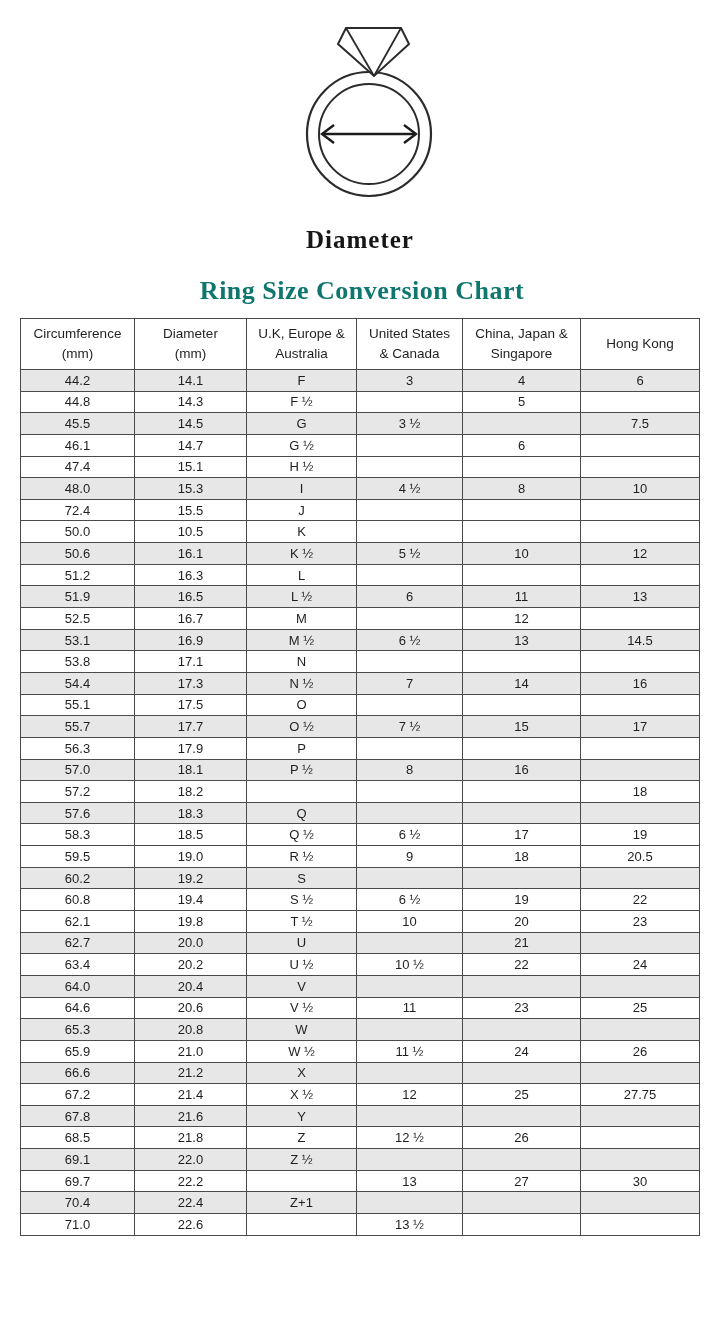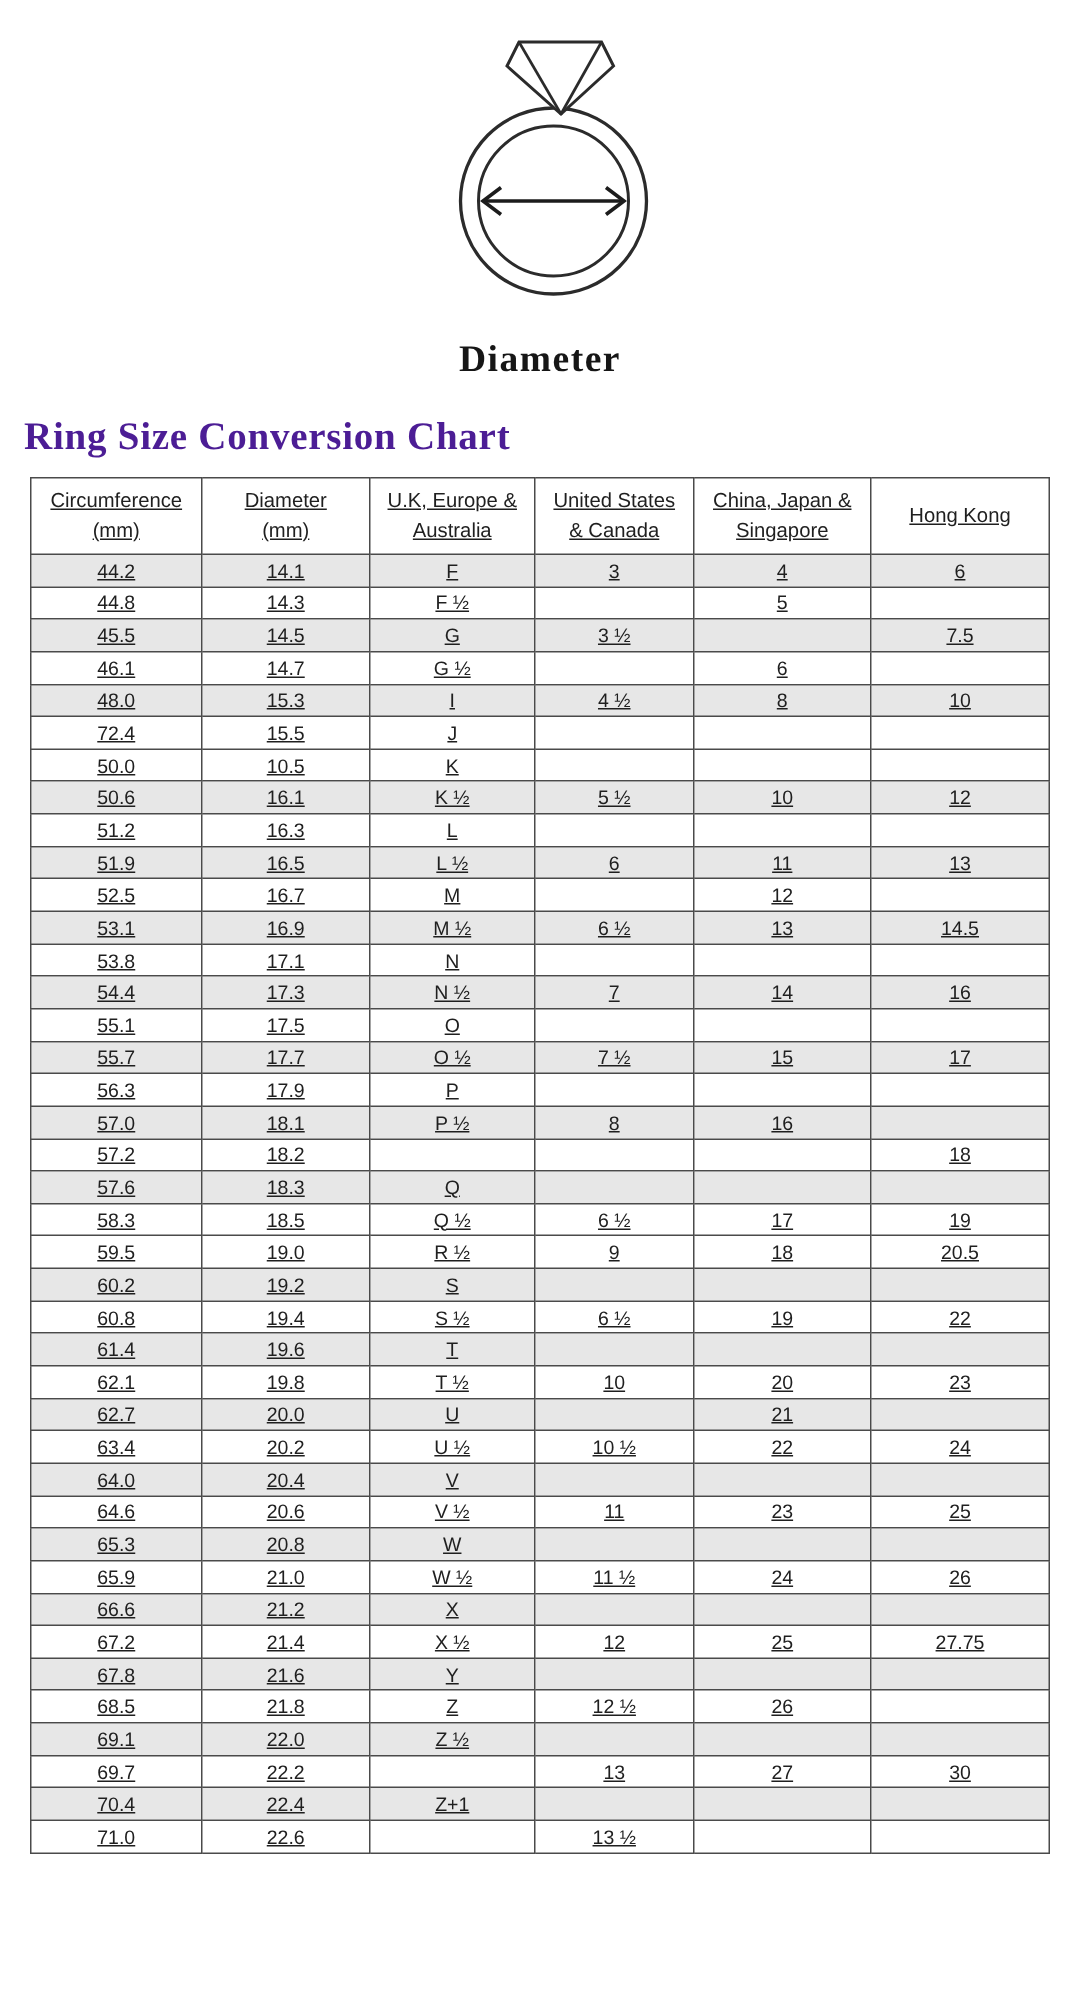--- a/index.html
+++ b/index.html
@@ -24,29 +24,29 @@
     letter-spacing:1px;
     text-align:center;
     color:#161616;
     margin:14px 0 0 0;
   }
   .chart-title{
     font-family:"Liberation Serif",serif;
     font-weight:bold;
     font-size:26px;
     letter-spacing:0.5px;
-    color:#4c1d95;
-    margin:22px 0 12px 16px;
+    text-align:center;
+    color:#0f766e;
+    margin:22px 0 12px 4px;
   }
   table.conversion{
     border-collapse:collapse;
     table-layout:fixed;
     width:679px;
     margin:0 auto;
-    text-decoration:underline;
   }
   table.conversion th, table.conversion td{
     border:1px solid var(--border);
     text-align:center;
     vertical-align:middle;
     overflow:hidden;
     white-space:nowrap;
   }
   table.conversion th{
     font-weight:normal;
@@ -147,20 +147,28 @@
         <td>7.5</td>
       </tr>
       <tr>
         <td>46.1</td>
         <td>14.7</td>
         <td>G ½</td>
         <td></td>
         <td>6</td>
         <td></td>
       </tr>
+      <tr>
+        <td>47.4</td>
+        <td>15.1</td>
+        <td>H ½</td>
+        <td></td>
+        <td></td>
+        <td></td>
+      </tr>
       <tr class="stripe">
         <td>48.0</td>
         <td>15.3</td>
         <td>I</td>
         <td>4 ½</td>
         <td>8</td>
         <td>10</td>
       </tr>
       <tr>
         <td>72.4</td>
@@ -307,28 +315,20 @@
         <td></td>
       </tr>
       <tr>
         <td>60.8</td>
         <td>19.4</td>
         <td>S ½</td>
         <td>6 ½</td>
         <td>19</td>
         <td>22</td>
       </tr>
-      <tr class="stripe">
-        <td>61.4</td>
-        <td>19.6</td>
-        <td>T</td>
-        <td></td>
-        <td></td>
-        <td></td>
-      </tr>
       <tr>
         <td>62.1</td>
         <td>19.8</td>
         <td>T ½</td>
         <td>10</td>
         <td>20</td>
         <td>23</td>
       </tr>
       <tr class="stripe">
         <td>62.7</td>

